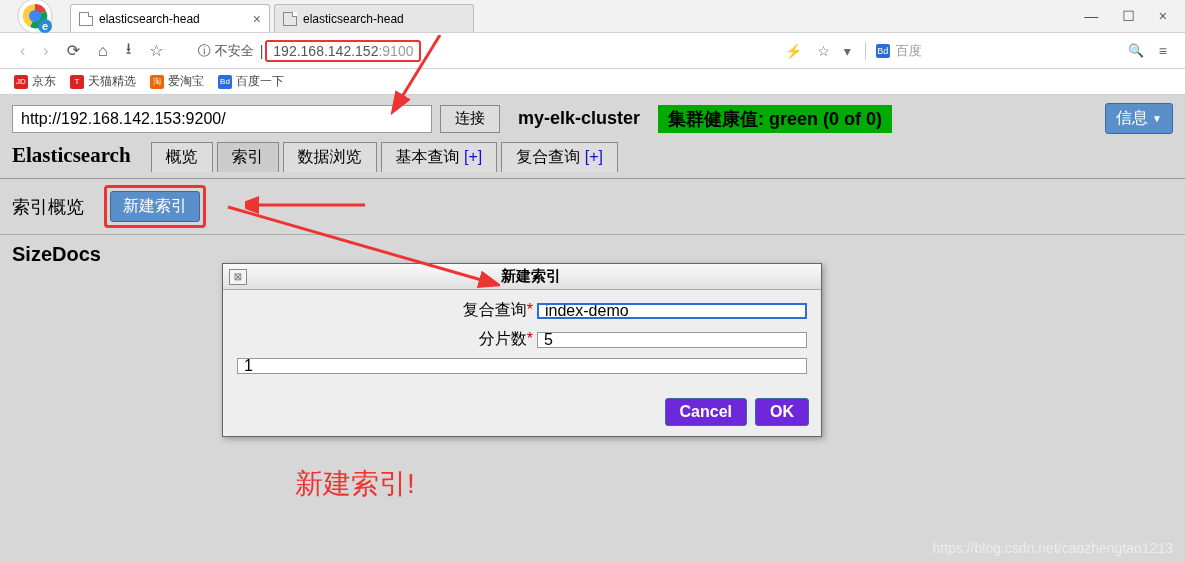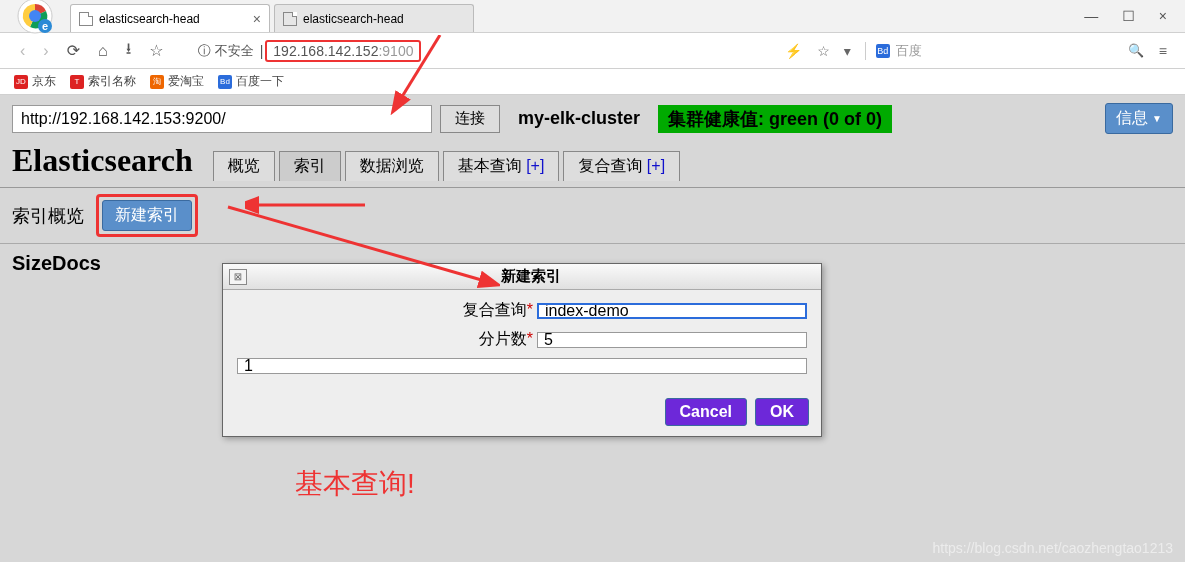--- a/index.html
+++ b/index.html
@@ -37,26 +37,26 @@
 .app { background: #d7d7d7; height: calc(562px - 33px - 36px - 26px); position: relative; }
 .row1 { display: flex; align-items: center; padding: 8px 12px; gap: 8px; }
 .conn-input { width: 420px; height: 28px; border: 1px solid #999; padding: 0 8px; font-size: 16px; background: #fff; }
 .conn-btn { height: 28px; padding: 0 14px; border: 1px solid #888; background: #ddd; font-size: 15px; }
 .cluster-name { font-weight: bold; font-size: 18px; margin-left: 10px; }
 .health { background: #0a0; color: #000; font-weight: bold; font-size: 18px; padding: 2px 10px; margin-left: 10px; }
 .info-btn { margin-left: auto; background: #5a8fca; color: #fff; border: 1px solid #3a6a9f; padding: 4px 10px; font-size: 16px; border-radius: 3px; display: flex; align-items: center; gap: 4px; }
 .info-btn::after { content: "▼"; font-size: 10px; }
 
 .row2 { display: flex; align-items: baseline; padding: 0 12px 6px; gap: 0; border-bottom: 1px solid #999; }
-.app-title { font-size: 32px; font-weight: bold; font-family: Georgia, serif; margin-right: 20px; }
+.app-title { font-size: 21px; font-weight: bold; font-family: Georgia, serif; margin-right: 20px; }
 .tabbtn { border: 1px solid #888; border-bottom: none; background: #ddd; padding: 4px 14px; font-size: 16px; margin-right: 4px; }
 .tabbtn.active { background: #ccc; }
 .plus { color: #11c; }
 
-.row3 { display: flex; align-items: center; padding: 6px 12px; gap: 12px; border-bottom: 1px solid #aaa; }
+.row3 { display: flex; align-items: center; padding: 6px 12px; gap: 20px; border-bottom: 1px solid #aaa; }
 .idx-ov { font-size: 18px; }
 .new-idx-wrap { border: 3px solid #e33; border-radius: 4px; padding: 3px; }
 .new-idx { background: #5a8fca; color: #fff; border: 1px solid #3a6a9f; padding: 4px 12px; font-size: 16px; border-radius: 3px; }
 
 .row4 { padding: 8px 12px; font-size: 20px; font-weight: bold; }
 
 
 .dialog { position: absolute; top: 168px; left: 222px; width: 600px; background: #eee; border: 1px solid #666; box-shadow: 2px 2px 6px rgba(0,0,0,0.3); }
 .dlg-titlebar { background: linear-gradient(#fafafa,#e0e0e0); border-bottom: 1px solid #aaa; height: 26px; display: flex; align-items: center; padding: 0 6px; }
 .dlg-close { width: 18px; height: 16px; border: 1px solid #888; background: #f4f4f4; font-size: 10px; display: flex; align-items: center; justify-content: center; color: #666; }
@@ -142,21 +142,21 @@
   </div>
 </div>
 
 <div class="bookmarks">
   <div class="bm">
       <span class="bm-ico" style="background:#d22">JD</span>
       <span>京东</span>
     </div>
   <div class="bm">
       <span class="bm-ico" style="background:#d22">T</span>
-      <span>索引名称</span>
+      <span>天猫精选</span>
     </div>
   <div class="bm">
       <span class="bm-ico" style="background:#e60">淘</span>
       <span>爱淘宝</span>
     </div>
   <div class="bm">
       <span class="bm-ico" style="background:#2b6cdb">Bd</span>
       <span>百度一下</span>
     </div>
 </div>
@@ -229,15 +229,15 @@
   </svg>
   <svg class="arrow" style="top:108px;left:220px" width="280" height="90">
     <defs>
         <marker id="ah3" markerWidth="10" markerHeight="10" refX="2" refY="3" orient="auto">
           <path d="M0,0 L0,6 L8,3 z" fill="#e33"></path>
         </marker>
       </defs>
     <line x1="8" y1="4" x2="265" y2="78" stroke="#e33" stroke-width="3" marker-end="url(#ah3)"></line>
   </svg>
 
-  <div class="ann-text" style="top:370px;left:295px">基本查询!</div>
+  <div class="ann-text" style="top:370px;left:295px">新建索引!</div>
   <div class="watermark">https://blog.csdn.net/caozhengtao1213</div>
 </div>
 
 </body></html>

